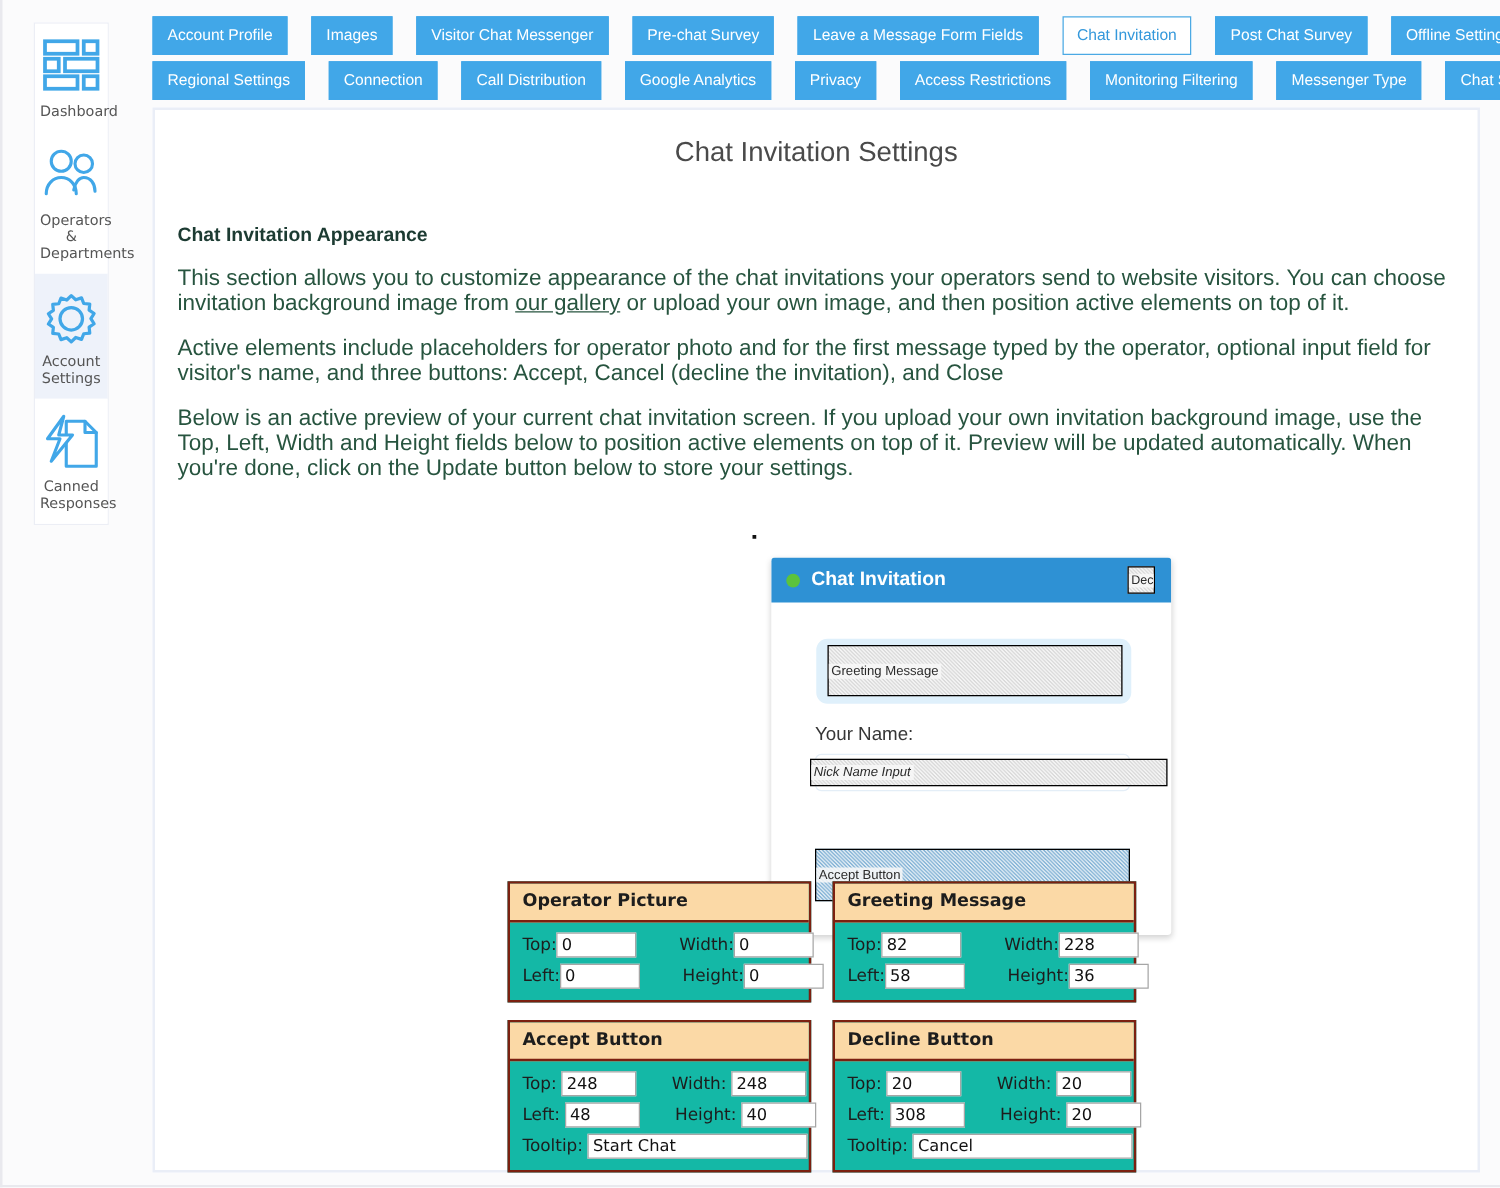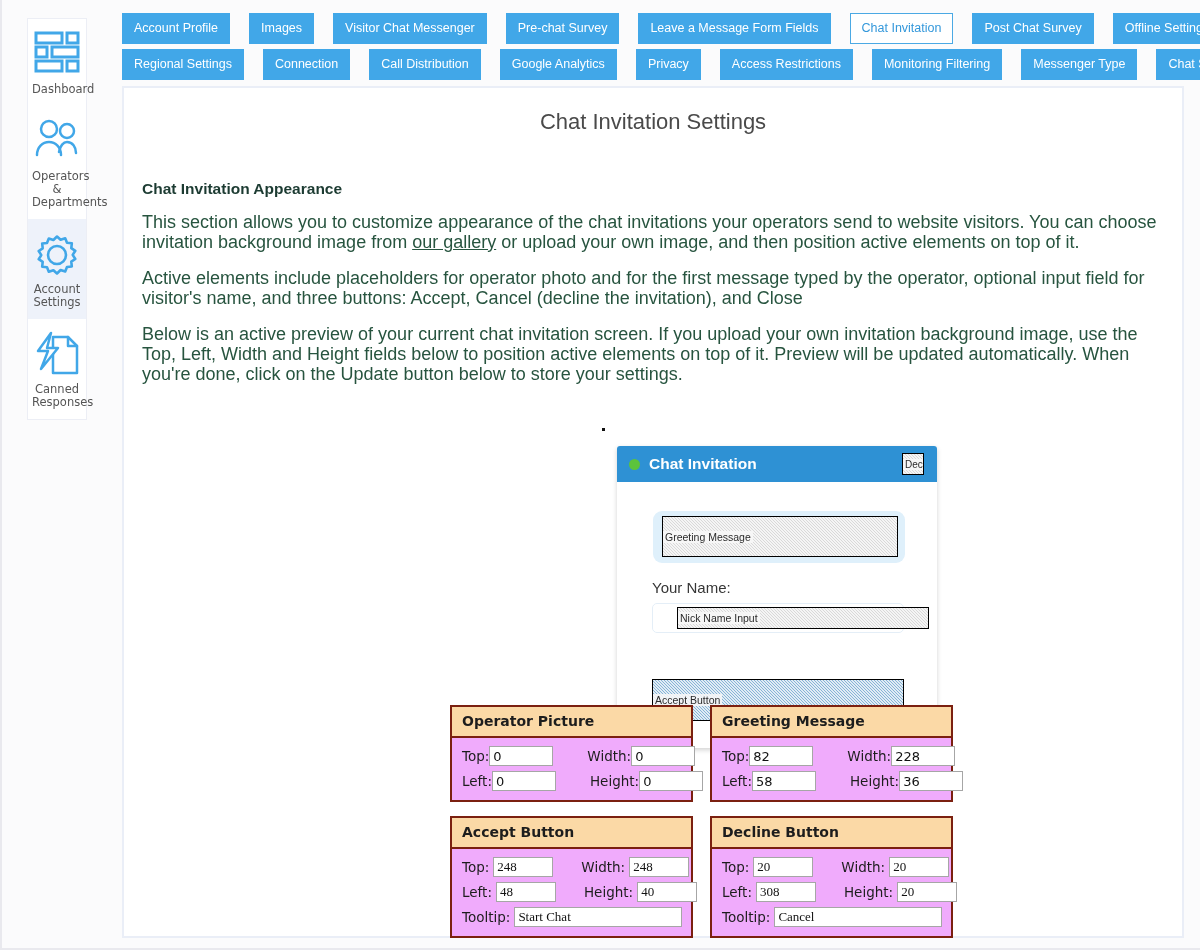--- a/index.html
+++ b/index.html
@@ -195,36 +195,35 @@
   #nick-frame {
     position: absolute;
     left: 35px; top: 157px;
     width: 252px; height: 30px;
     background: #ffffff;
     border: 1px solid #e4eef7;
     border-radius: 5px;
   }
   #ph-nick {
     position: absolute;
-    left: 60px; top: 161px;
-    width: 252px; height: 22px;
+    left: 31px; top: 161px;
+    width: 286px; height: 22px; font-style: italic;
   }
   #ph-accept {
     position: absolute;
     left: 35px; top: 233px;
     width: 252px; height: 42px;
     background-color: #86b4d6;
   }
 
   
   .panel {
     position: absolute;
     border: 2px solid #7b2010;
-    background: #f0abfc;
-    margin-left: 44px;
+    background: #14b8a6;
   }
   .panel-head {
     background: #fbd9a6;
     border-bottom: 2px solid #7b2010;
     padding: 6px 10px 7px 10px;
     font-weight: bold;
     font-size: 14px;
     color: #1d1d1d;
     font-family: "DejaVu Sans", sans-serif;
   }
@@ -252,21 +251,21 @@
     outline: none;
     margin: 0;
   }
   
   .panel.two .flabel { width: 52px; text-align: left; }
   .panel.two .flabel.w2 { width: 62px; text-align: left; margin-left: 34px; }
   .panel.two .finput { width: 64px; }
   
   .panel.three .flabel { width: 58px; text-align: right; margin-right: 4px; }
   .panel.three .flabel.w2 { width: 62px; text-align: right; margin-left: 28px; margin-right: 4px; }
-  .panel.three .finput { width: 60px; font-family: Liberation Serif, serif; }
+  .panel.three .finput { width: 60px; }
   .panel.three .frow.tip .flabel { width: 58px; }
   .panel.three .frow.tip .finput { width: 176px; }
 </style>
 </head>
 <body>
 
 <div id="page">
 
   <nav id="sidebar">
 

